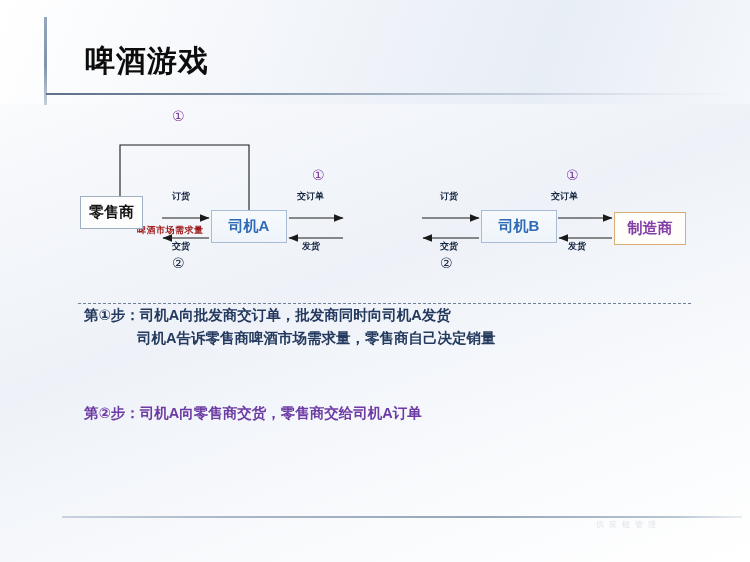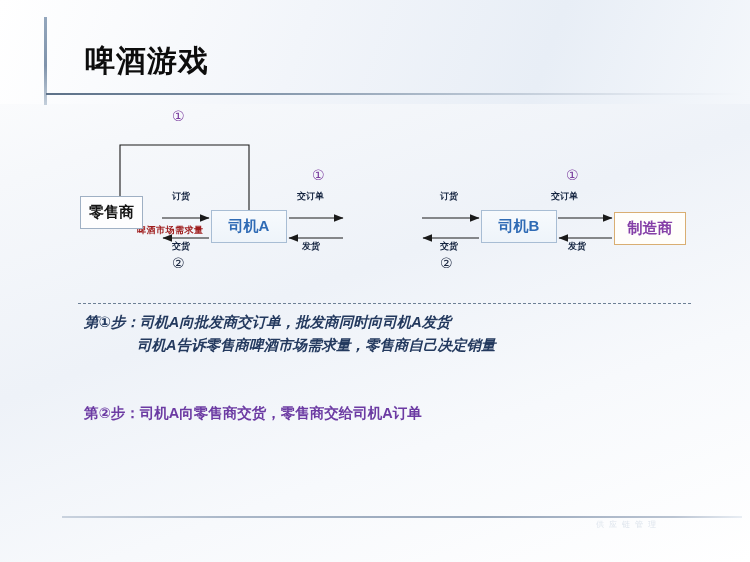--- a/index.html
+++ b/index.html
@@ -133,21 +133,21 @@
     border-top: 1.5px dashed #6d8096;
   }
   
   .step-block { position: absolute; white-space: nowrap; }
   .step-line {
     font-size: 14.5px;
     font-weight: bold;
     line-height: 23px;
     white-space: nowrap;
   }
-  #step-one { left: 84px; top: 311px; color: #23395e; font-style: italic; }
+  #step-one { left: 84px; top: 304px; color: #23395e; }
   #step-two { left: 84px; top: 402px; color: #6c3ba3; }
   .indent { padding-left: 53px; text-align: center; }
   
   #footer-rule {
     position: absolute;
     left: 62px; top: 516px;
     width: 680px; height: 2px;
     background: linear-gradient(90deg, #c9d2de 0%, #aab7c8 25%, #97a6ba 62%, #bac4d2 90%, #e9eef4 100%);
   }
   #footer-note {

